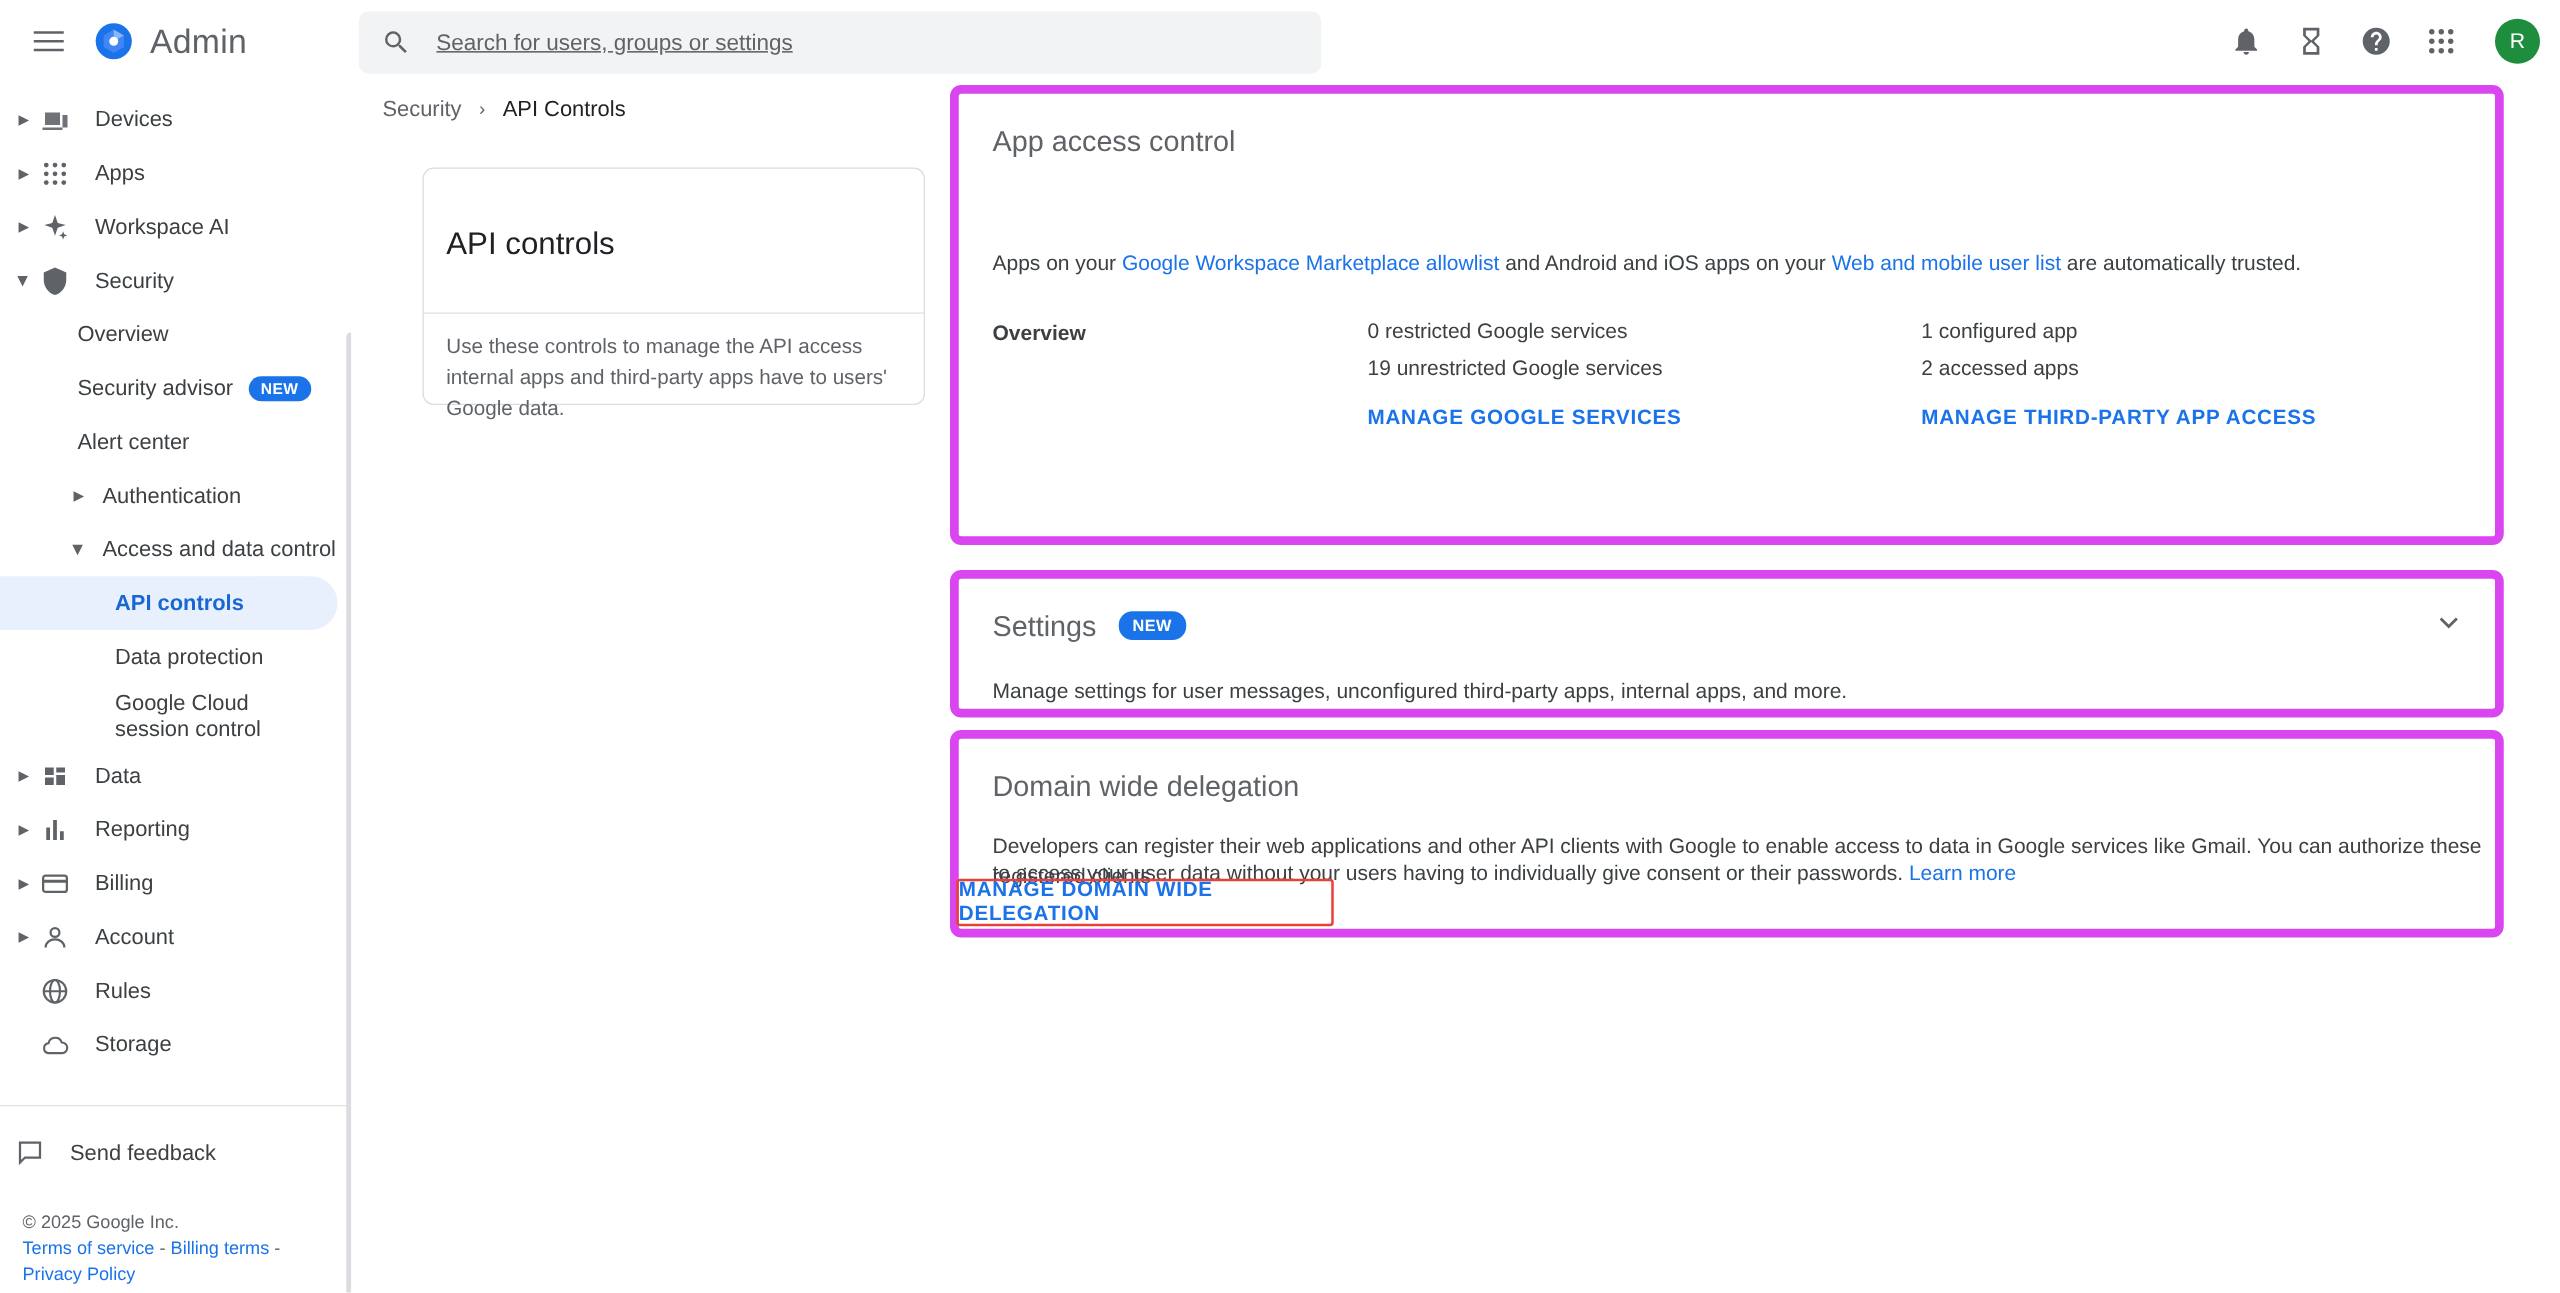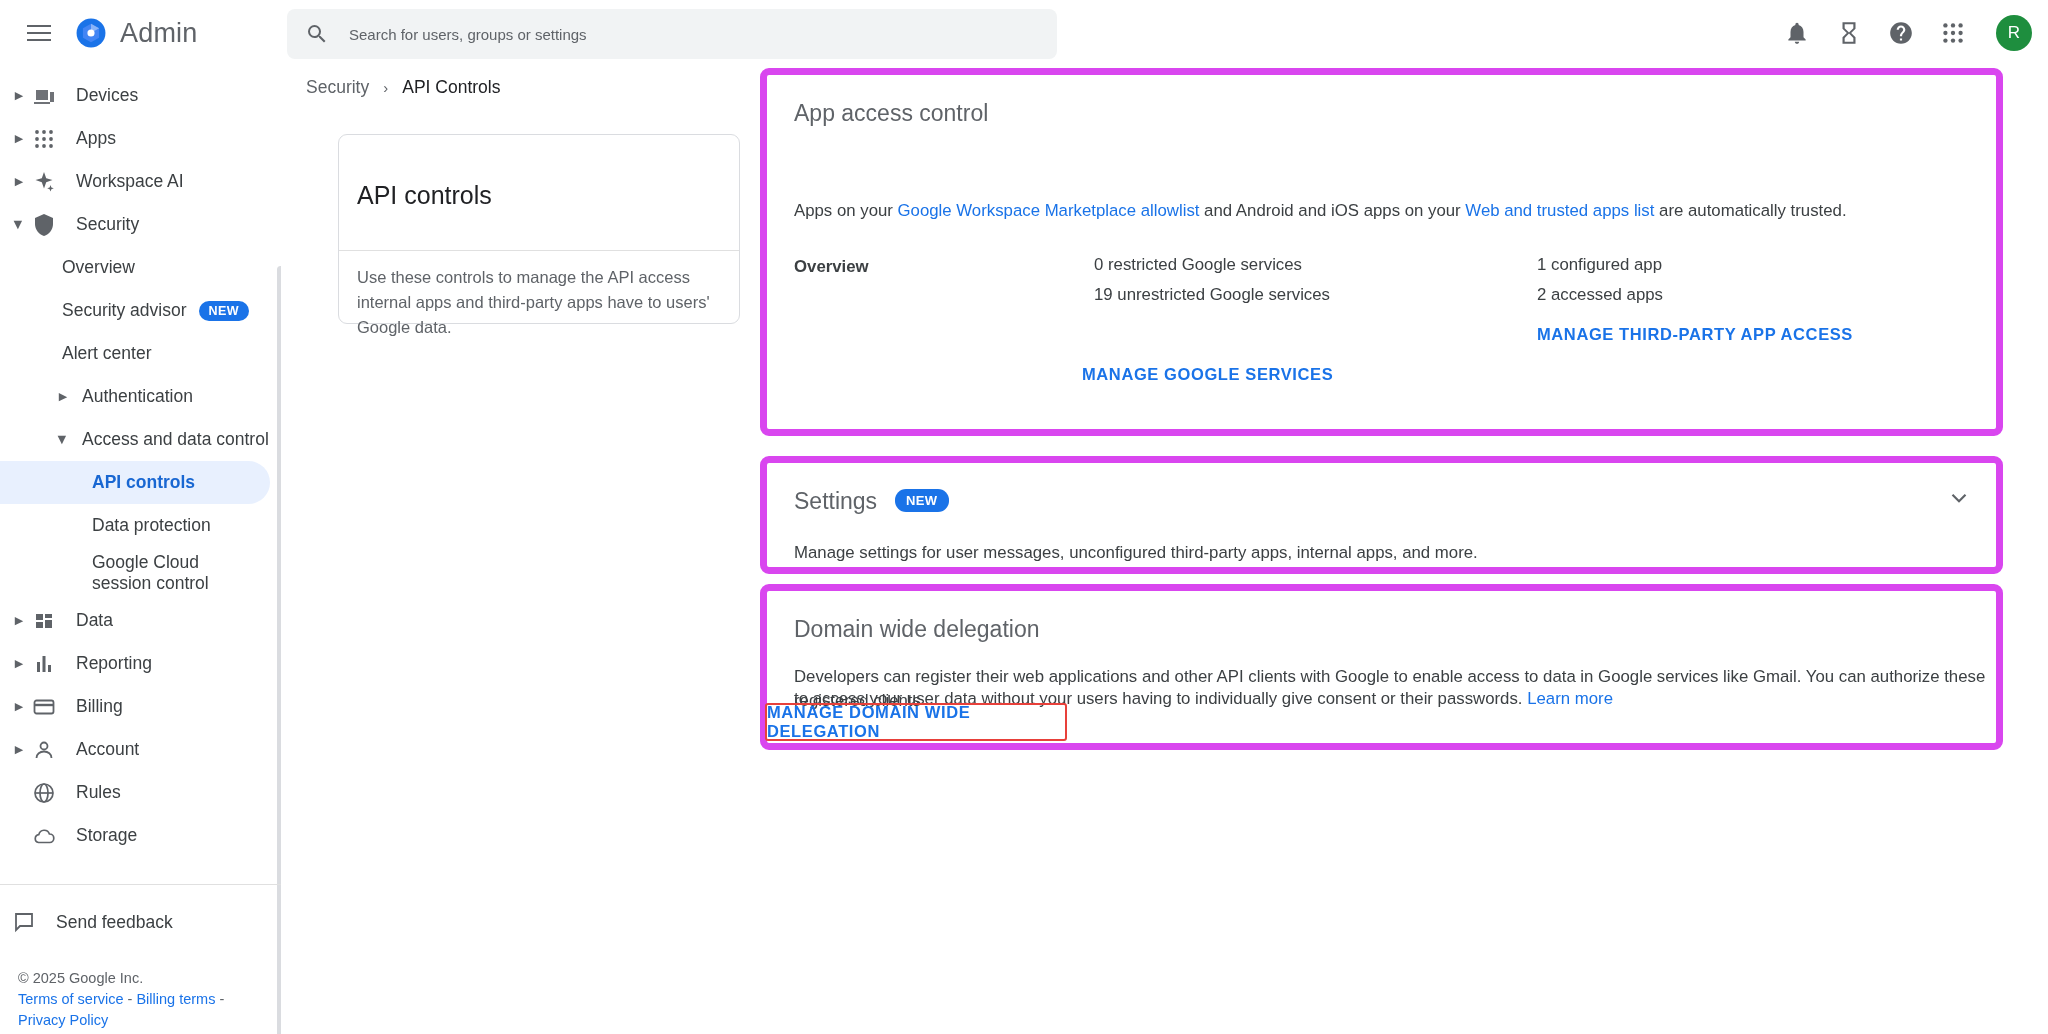--- a/index.html
+++ b/index.html
@@ -30,22 +30,23 @@
 
   .searchbar {
     position: absolute; left: 287px; top: 9px;
     width: 770px; height: 50px;
     background: #f1f3f4; border-radius: 8px;
     display: flex; align-items: center; padding: 0 18px;
   }
   .search-icon { width: 24px; height: 24px; margin-right: 18px; flex: none; }
   .search-input {
     border: none; outline: none; background: transparent;
-    font-size: 15px; color: #3c4043; width: 100%;
+    font-size: 18px; color: #3c4043; width: 100%;
     font-family: "Liberation Sans", sans-serif;
+    text-decoration: underline;
   }
   .search-input::placeholder { color: #5f6368; }
 
   .topbar-right {
     position: absolute; right: 16px; top: 0; height: 66px;
     display: flex; align-items: center; gap: 26px;
   }
   .ticon { width: 26px; height: 26px; color: #5f6368; cursor: pointer; display:block;}
   .avatar {
     width: 36px; height: 36px; border-radius: 50%;
@@ -418,31 +419,31 @@
     <div class="left-card-hr"></div>
     <div class="left-card-body">Use these controls to manage the API access internal apps and third-party apps have to users' Google data.</div>
   </div>
 </div>
 
 <div class="card" id="card-app-access">
   <div class="card-title">App access control</div>
 
 
   <div class="p" style="left:27px; top:124px; width:1180px;">
-    <span>Apps on your </span><a class="lnk">Google Workspace Marketplace allowlist</a><span> and Android and iOS apps on your </span><a class="lnk">Web and trusted apps list</a><span> are automatically trusted.</span>
+    <span>Apps on your </span><a class="lnk">Google Workspace Marketplace allowlist</a><span> and Android and iOS apps on your </span><a class="lnk">Web and mobile user list</a><span> are automatically trusted.</span>
   </div>
 
   <div class="p" style="left:27px; top:180px; font-weight:bold;">Overview</div>
 
   <div class="stat" style="left:327px; top:180px;">0 restricted Google services</div>
   <div class="stat" style="left:327px; top:210px;">19 unrestricted Google services</div>
   <div class="stat" style="left:770px; top:180px;">1 configured app</div>
   <div class="stat" style="left:770px; top:210px;">2 accessed apps</div>
 
-  <div class="action-link" style="left:315px; top:250px;margin-top:40px;">MANAGE GOOGLE SERVICES</div>
+  <div class="action-link" style="left:327px; top:250px;">MANAGE GOOGLE SERVICES</div>
   <div class="action-link" style="left:770px; top:250px;">MANAGE THIRD-PARTY APP ACCESS</div>
 </div>
 
 <div class="card" id="card-settings">
   <div class="card-title">Settings</div>
   <div class="badge-new-sm">NEW</div>
   <svg class="chevron-down" viewBox="0 0 24 24" fill="none" stroke="#5f6368" stroke-width="2">
     <path d="M6 9l6 6 6-6"></path>
   </svg>
   <div class="p" style="left:27px; top:78px; width:1150px;">Manage settings for user messages, unconfigured third-party apps, internal apps, and more.</div>

